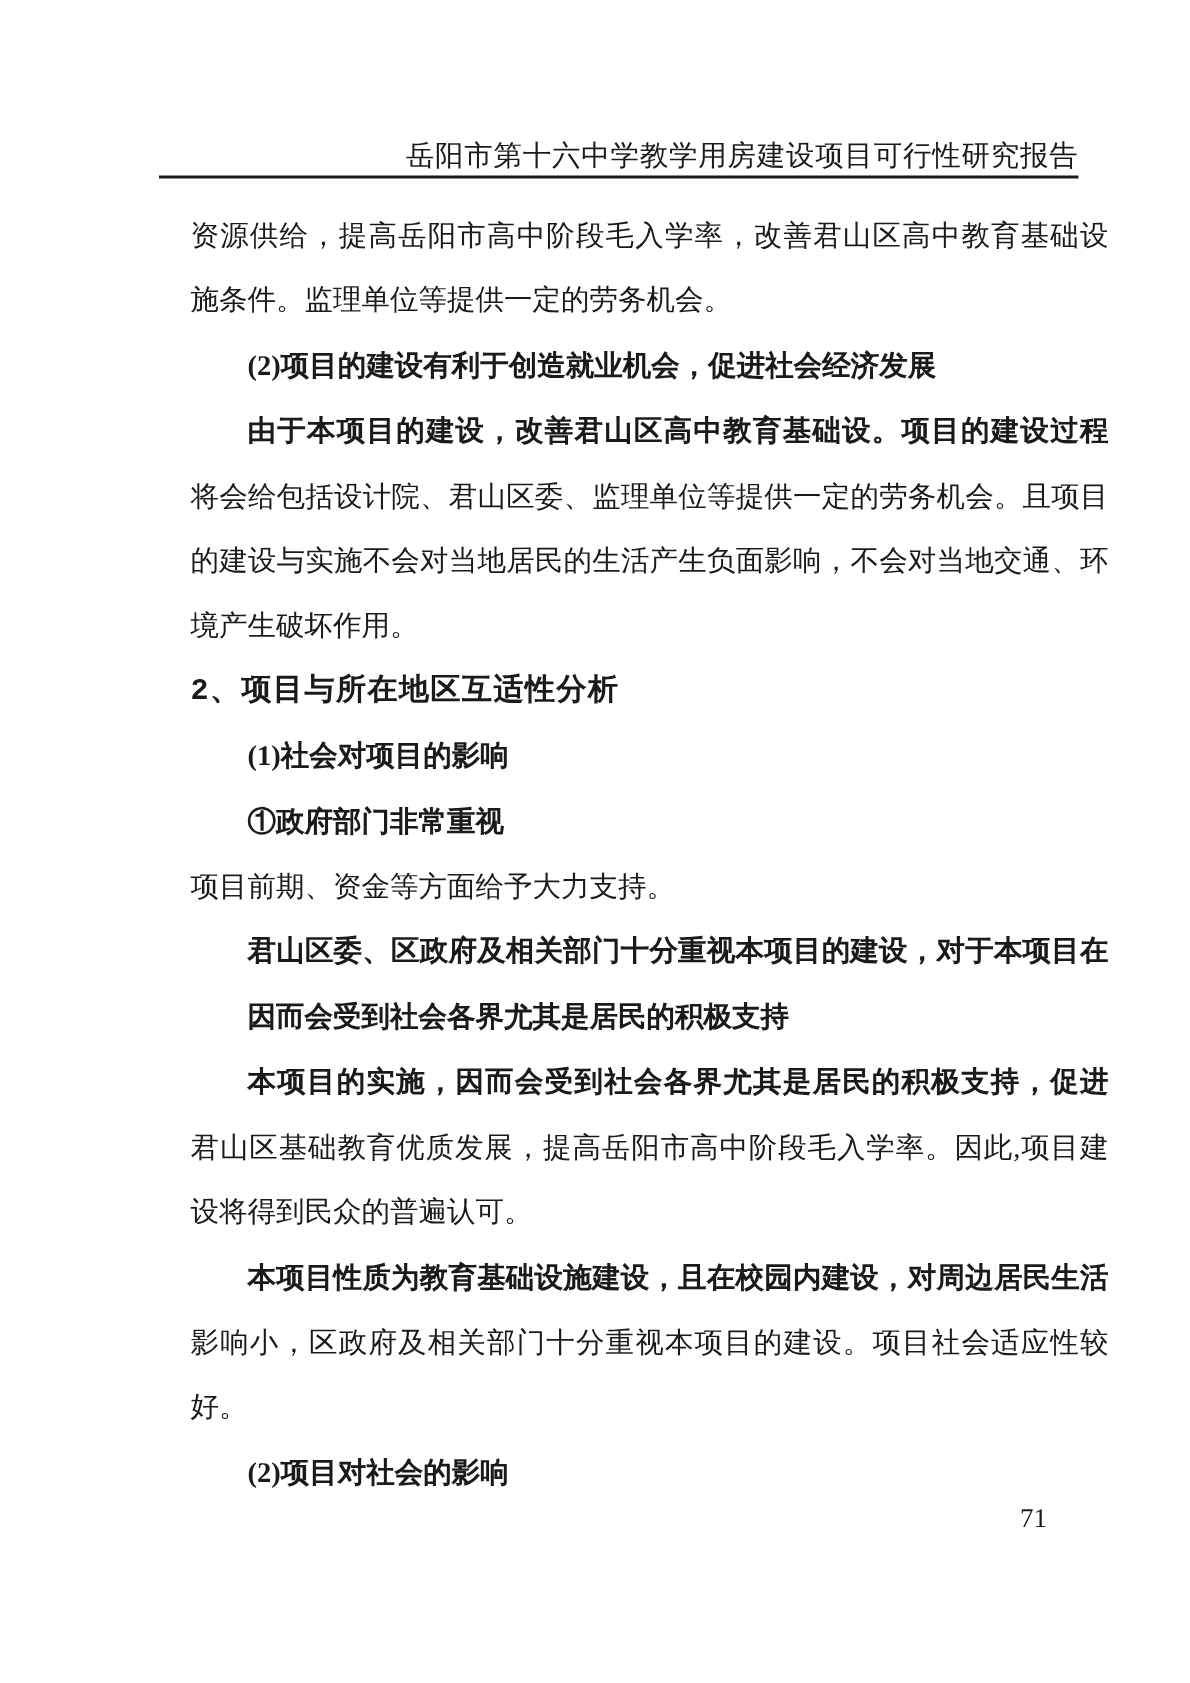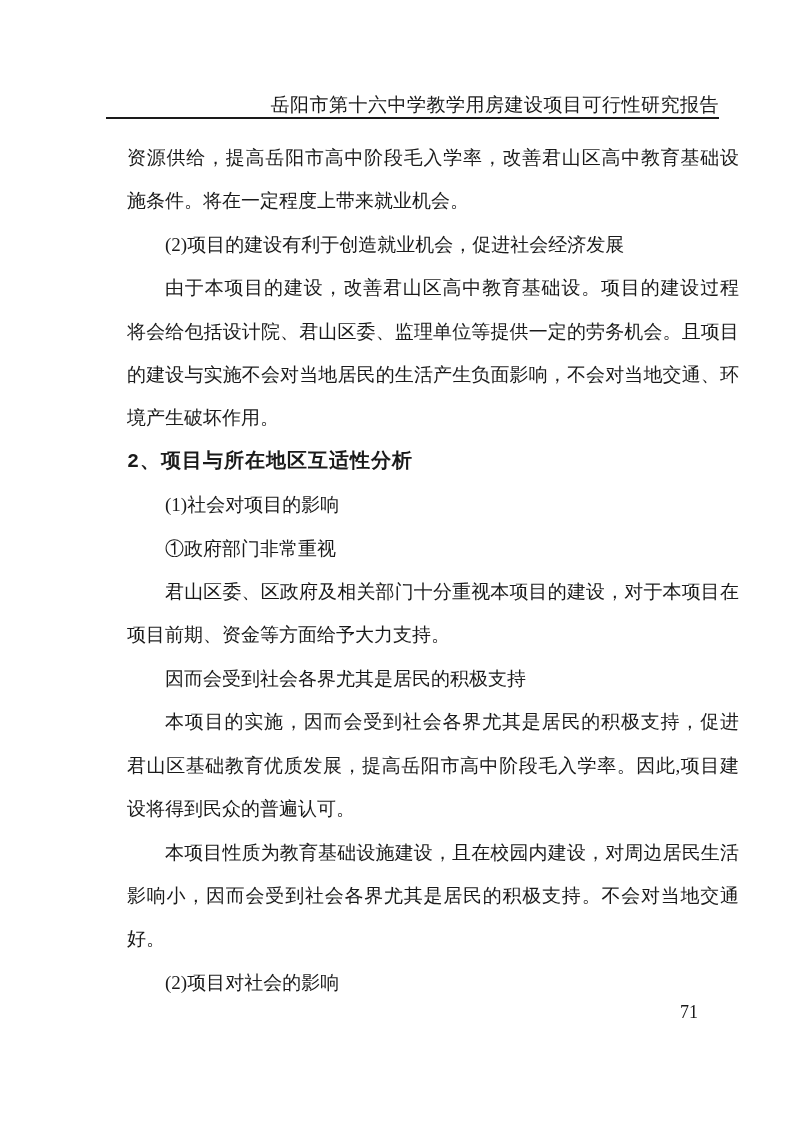--- a/index.html
+++ b/index.html
@@ -29,21 +29,21 @@
     left: 107px;
     width: 612px;
     top: 136px;
     font-size: 19px;
     line-height: 43.4px;
     margin-left: 20px;
   }
   .para { margin: 0; }
   .line { text-align: left; }
   .line.fill { text-align: justify; text-align-last: justify; }
-  .line.ind { text-indent: 2em; }
+  .line.ind { text-indent: 2em; font-weight: bold; }
   .section-heading {
     font-family: Liberation Mono, monospace;
     font-weight: bold;
     font-size: 20px;
     line-height: 43.4px;
     letter-spacing: 1px;
   }
   .page-number {
     position: absolute;
     top: 1002px;
@@ -55,21 +55,21 @@
 <body>
 
 <div class="page">
 
   <div class="running-head">岳阳市第十六中学教学用房建设项目可行性研究报告</div>
 
   <div class="body-text">
 
     <div class="para">
       <div class="line fill">资源供给，提高岳阳市高中阶段毛入学率，改善君山区高中教育基础设</div>
-      <div class="line">施条件。将在一定程度上带来就业机会。</div>
+      <div class="line">施条件。监理单位等提供一定的劳务机会。</div>
     </div>
 
     <div class="para">
       <div class="line ind">(2)项目的建设有利于创造就业机会，促进社会经济发展</div>
     </div>
 
     <div class="para">
       <div class="line fill ind">由于本项目的建设，改善君山区高中教育基础设。项目的建设过程</div>
       <div class="line fill">将会给包括设计院、君山区委、监理单位等提供一定的劳务机会。且项目</div>
       <div class="line fill">的建设与实施不会对当地居民的生活产生负面影响，不会对当地交通、环</div>
@@ -80,37 +80,37 @@
 
     <div class="para">
       <div class="line ind">(1)社会对项目的影响</div>
     </div>
 
     <div class="para">
       <div class="line ind">①政府部门非常重视</div>
     </div>
 
     <div class="para">
+      <div class="line">项目前期、资金等方面给予大力支持。</div>
       <div class="line fill ind">君山区委、区政府及相关部门十分重视本项目的建设，对于本项目在</div>
-      <div class="line">项目前期、资金等方面给予大力支持。</div>
     </div>
 
     <div class="para">
       <div class="line ind">因而会受到社会各界尤其是居民的积极支持</div>
     </div>
 
     <div class="para">
       <div class="line fill ind">本项目的实施，因而会受到社会各界尤其是居民的积极支持，促进</div>
       <div class="line fill">君山区基础教育优质发展，提高岳阳市高中阶段毛入学率。因此,项目建</div>
       <div class="line">设将得到民众的普遍认可。</div>
     </div>
 
     <div class="para">
       <div class="line fill ind">本项目性质为教育基础设施建设，且在校园内建设，对周边居民生活</div>
-      <div class="line fill">影响小，因而会受到社会各界尤其是居民的积极支持。不会对当地交通</div>
+      <div class="line fill">影响小，区政府及相关部门十分重视本项目的建设。项目社会适应性较</div>
       <div class="line">好。</div>
     </div>
 
     <div class="para">
       <div class="line ind">(2)项目对社会的影响</div>
     </div>
 
   </div>
 
   <div class="page-number">71</div>

